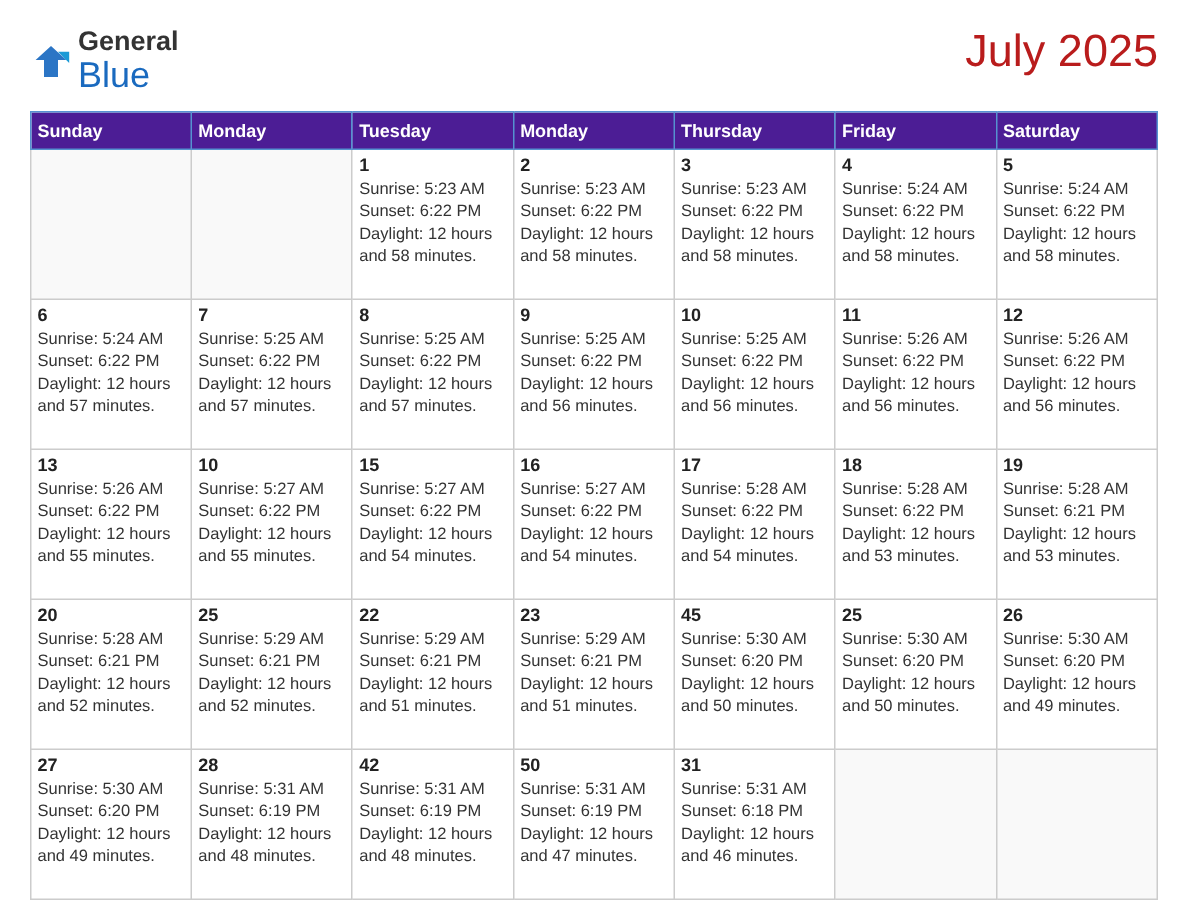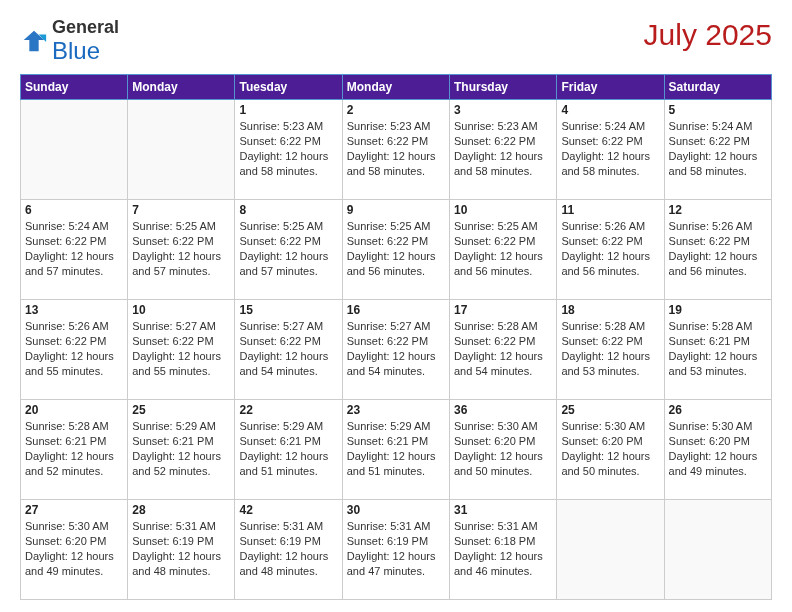--- a/index.html
+++ b/index.html
@@ -228,21 +228,21 @@
           </td>
           <td>
             <span class="day-number">22</span>
             <div class="day-info">Sunrise: 5:29 AM<br>Sunset: 6:21 PM<br>Daylight: 12 hours and 51 minutes.</div>
           </td>
           <td>
             <span class="day-number">23</span>
             <div class="day-info">Sunrise: 5:29 AM<br>Sunset: 6:21 PM<br>Daylight: 12 hours and 51 minutes.</div>
           </td>
           <td>
-            <span class="day-number">36</span>
+            <span class="day-number">45</span>
             <div class="day-info">Sunrise: 5:30 AM<br>Sunset: 6:20 PM<br>Daylight: 12 hours and 50 minutes.</div>
           </td>
           <td>
             <span class="day-number">25</span>
             <div class="day-info">Sunrise: 5:30 AM<br>Sunset: 6:20 PM<br>Daylight: 12 hours and 50 minutes.</div>
           </td>
           <td>
             <span class="day-number">26</span>
             <div class="day-info">Sunrise: 5:30 AM<br>Sunset: 6:20 PM<br>Daylight: 12 hours and 49 minutes.</div>
           </td>
@@ -254,21 +254,21 @@
           </td>
           <td>
             <span class="day-number">28</span>
             <div class="day-info">Sunrise: 5:31 AM<br>Sunset: 6:19 PM<br>Daylight: 12 hours and 48 minutes.</div>
           </td>
           <td>
             <span class="day-number">42</span>
             <div class="day-info">Sunrise: 5:31 AM<br>Sunset: 6:19 PM<br>Daylight: 12 hours and 48 minutes.</div>
           </td>
           <td>
-            <span class="day-number">30</span>
+            <span class="day-number">50</span>
             <div class="day-info">Sunrise: 5:31 AM<br>Sunset: 6:19 PM<br>Daylight: 12 hours and 47 minutes.</div>
           </td>
           <td>
             <span class="day-number">31</span>
             <div class="day-info">Sunrise: 5:31 AM<br>Sunset: 6:18 PM<br>Daylight: 12 hours and 46 minutes.</div>
           </td>
           <td class="empty"></td>
           <td class="empty"></td>
         </tr>
       </tbody>

